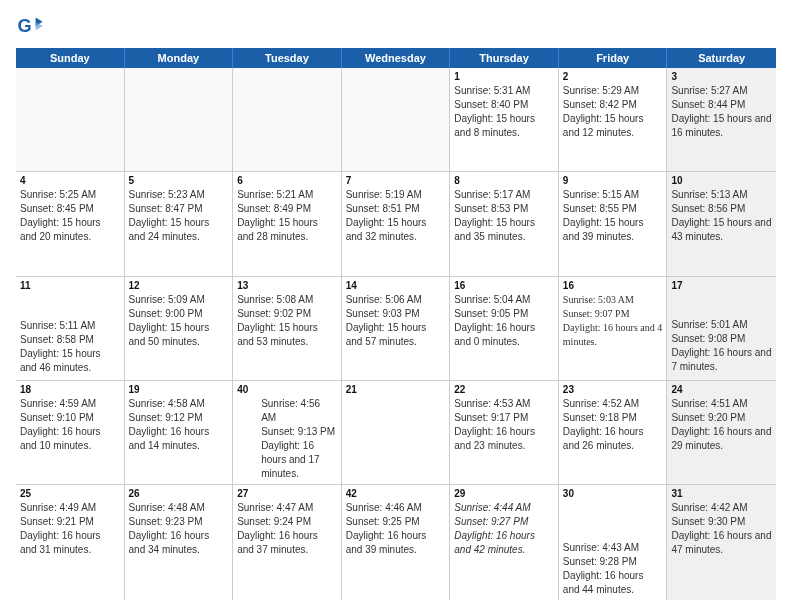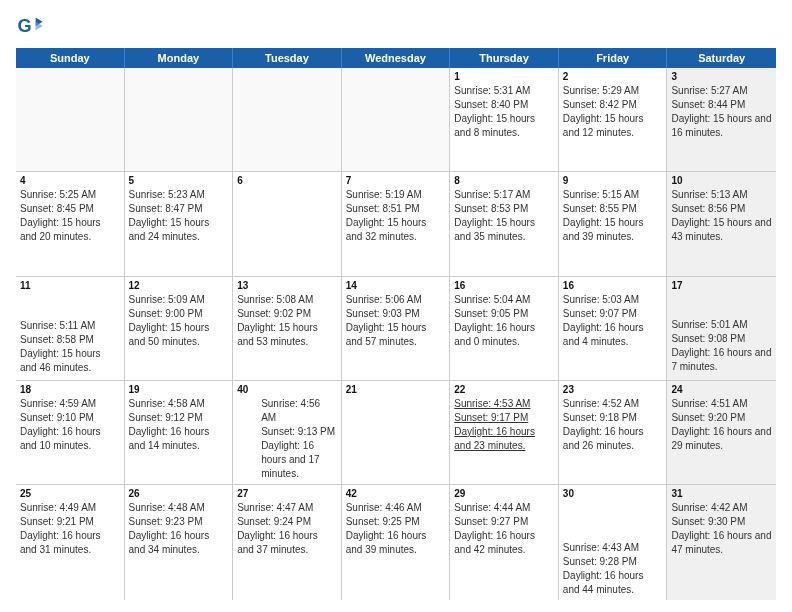--- a/index.html
+++ b/index.html
@@ -172,20 +172,23 @@
 Daylight: 15 hours and 20 minutes.</div>
           </div>
           <div class="cal-cell">
             <div class="day-num">5</div>
             <div class="cell-text" style="white-space: pre-line;">Sunrise: 5:23 AM
 Sunset: 8:47 PM
 Daylight: 15 hours and 24 minutes.</div>
           </div>
           <div class="cal-cell">
             <div class="day-num">6</div>
+            <div class="cell-text" style="white-space: pre-line;">Sunrise: 5:21 AM
+Sunset: 8:49 PM
+Daylight: 15 hours and 28 minutes.</div>
           </div>
           <div class="cal-cell">
             <div class="day-num">7</div>
             <div class="cell-text" style="white-space: pre-line;">Sunrise: 5:19 AM
 Sunset: 8:51 PM
 Daylight: 15 hours and 32 minutes.</div>
           </div>
           <div class="cal-cell">
             <div class="day-num">8</div>
             <div class="cell-text" style="white-space: pre-line;">Sunrise: 5:17 AM
@@ -231,21 +234,21 @@
 Daylight: 15 hours and 57 minutes.</div>
           </div>
           <div class="cal-cell">
             <div class="day-num">16</div>
             <div class="cell-text" style="white-space: pre-line;">Sunrise: 5:04 AM
 Sunset: 9:05 PM
 Daylight: 16 hours and 0 minutes.</div>
           </div>
           <div class="cal-cell">
             <div class="day-num">16</div>
-            <div class="cell-text" style="white-space: pre-line;">Sunrise: 5:03 AM
+            <div class="cell-text" style="white-space: pre-line; font-family: Liberation Serif, serif;">Sunrise: 5:03 AM
 Sunset: 9:07 PM
 Daylight: 16 hours and 4 minutes.</div>
           </div>
           <div class="cal-cell shaded">
             <div class="day-num">17</div>
             <div class="cell-text" style="white-space: pre-line; margin-top: 27px;">Sunrise: 5:01 AM
 Sunset: 9:08 PM
 Daylight: 16 hours and 7 minutes.</div>
           </div>
         </div>
@@ -266,21 +269,21 @@
             <div class="day-num">40</div>
             <div class="cell-text" style="white-space: pre-line; margin-left: 24px;">Sunrise: 4:56 AM
 Sunset: 9:13 PM
 Daylight: 16 hours and 17 minutes.</div>
           </div>
           <div class="cal-cell">
             <div class="day-num">21</div>
           </div>
           <div class="cal-cell">
             <div class="day-num">22</div>
-            <div class="cell-text" style="white-space: pre-line; text-decoration: underline;">Sunrise: 4:53 AM
+            <div class="cell-text" style="white-space: pre-line;">Sunrise: 4:53 AM
 Sunset: 9:17 PM
 Daylight: 16 hours and 23 minutes.</div>
           </div>
           <div class="cal-cell">
             <div class="day-num">23</div>
             <div class="cell-text" style="white-space: pre-line;">Sunrise: 4:52 AM
 Sunset: 9:18 PM
 Daylight: 16 hours and 26 minutes.</div>
           </div>
           <div class="cal-cell shaded">
@@ -310,21 +313,21 @@
 Daylight: 16 hours and 37 minutes.</div>
           </div>
           <div class="cal-cell">
             <div class="day-num">42</div>
             <div class="cell-text" style="white-space: pre-line;">Sunrise: 4:46 AM
 Sunset: 9:25 PM
 Daylight: 16 hours and 39 minutes.</div>
           </div>
           <div class="cal-cell">
             <div class="day-num">29</div>
-            <div class="cell-text" style="white-space: pre-line;">Sunrise: 4:44 AM
+            <div class="cell-text" style="white-space: pre-line; font-style: italic;">Sunrise: 4:44 AM
 Sunset: 9:27 PM
 Daylight: 16 hours and 42 minutes.</div>
           </div>
           <div class="cal-cell">
             <div class="day-num">30</div>
             <div class="cell-text" style="white-space: pre-line; margin-top: 42px;">Sunrise: 4:43 AM
 Sunset: 9:28 PM
 Daylight: 16 hours and 44 minutes.</div>
           </div>
           <div class="cal-cell shaded">

